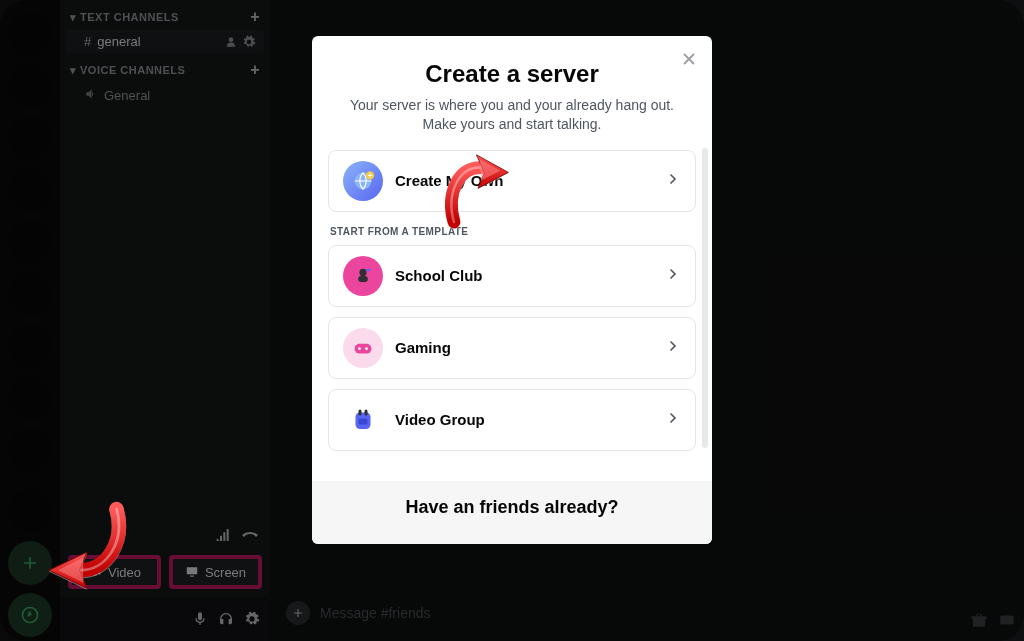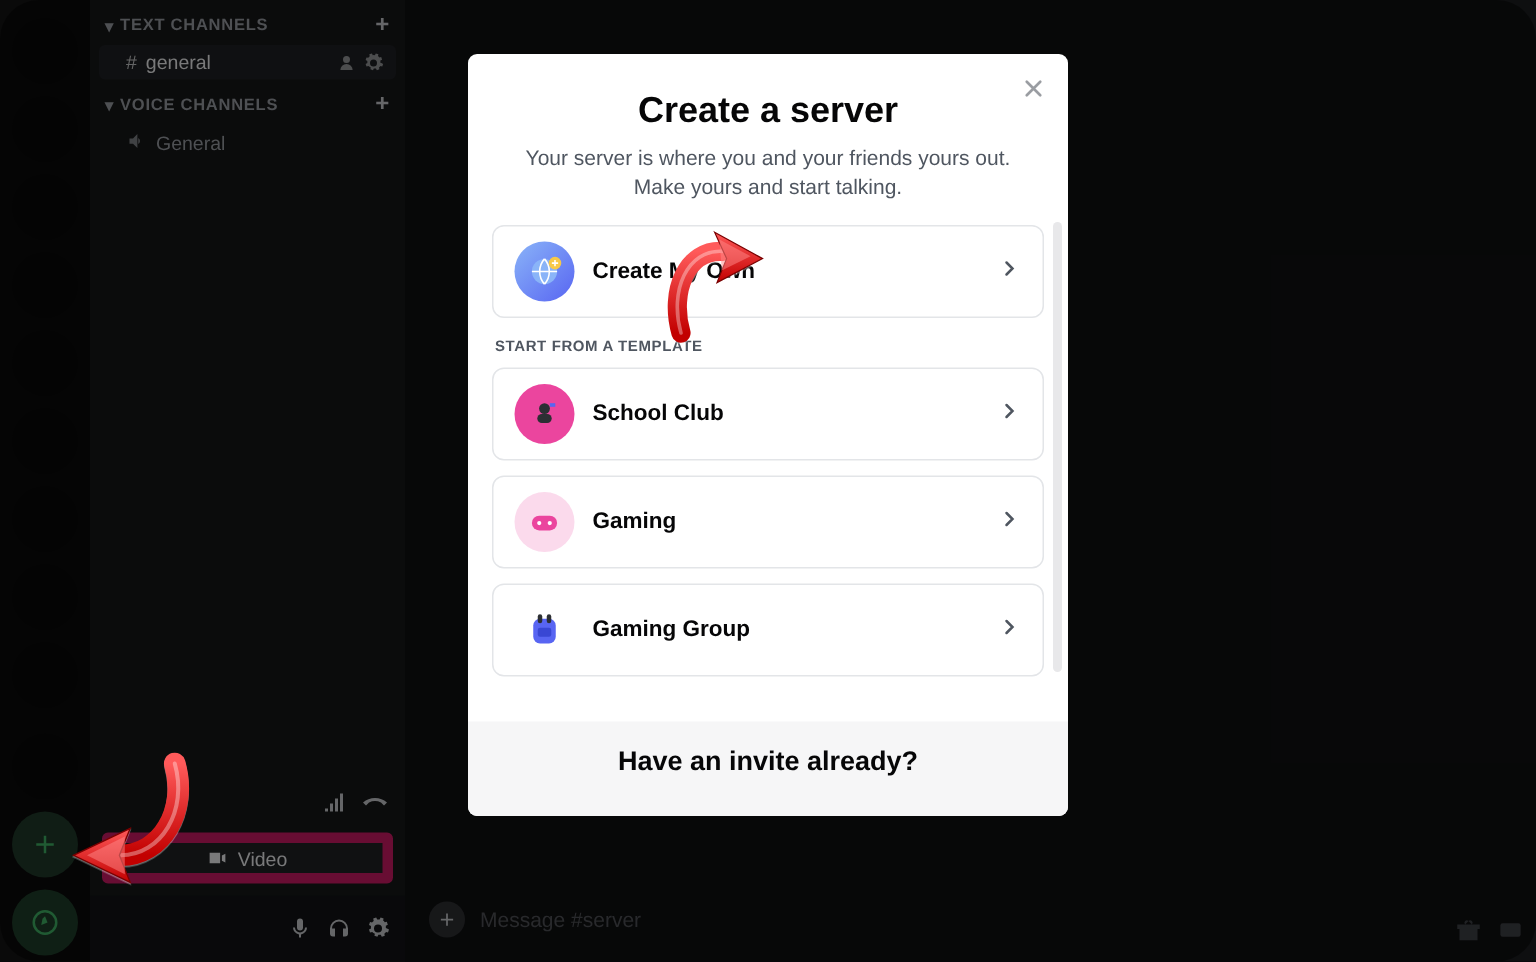--- a/index.html
+++ b/index.html
@@ -17,21 +17,21 @@
   
   .channel-sidebar { width:210px; background:#151617; display:flex; flex-direction:column; font-size:13px; color:#8e9297; }
   .cat-row { display:flex; align-items:center; padding:8px 10px 4px 10px; text-transform:uppercase; font-size:11px; font-weight:700; letter-spacing:.5px; color:#8e9297; }
   .cat-row .chev { margin-right:4px; }
   .cat-row .plus { margin-left:auto; color:#b9bbbe; font-size:16px; }
   .chan { display:flex; align-items:center; padding:4px 8px 4px 18px; border-radius:4px; margin:0 6px; }
   .chan.sel { background:#1d1e21; color:#dcddde; }
   .chan .hash, .chan .spk { margin-right:6px; opacity:.8; }
   .chan .misc { margin-left:auto; display:flex; gap:4px; opacity:.7; }
   .vc-buttons { margin-top:auto; padding:8px; display:flex; gap:8px; }
-  .vc-btn { flex:1; background:#1e1f22; border:7px solid #be185d; border-radius:4px; height:34px; display:flex; align-items:center; justify-content:center; gap:6px; color:#dcddde; font-size:13px; }
+  .vc-btn { flex:1; background:#1e1f22; border:4px solid #be185d; border-radius:4px; height:34px; display:flex; align-items:center; justify-content:center; gap:6px; color:#dcddde; font-size:13px; }
   .user-panel { height:44px; background:#111214; display:flex; align-items:center; justify-content:flex-end; gap:10px; padding:0 10px; color:#b9bbbe; }
   .mic-row { display:flex; align-items:center; justify-content:flex-end; gap:12px; padding:4px 12px; }
 
   
   .chat { flex:1; background:#0e0f10; display:flex; flex-direction:column; position:relative; }
   .chat-body { flex:1; }
   .composer { height:56px; display:flex; align-items:center; padding:0 16px; gap:10px; }
   .composer .circle { width:24px; height:24px; border-radius:50%; background:#2b2c2f; display:flex; align-items:center; justify-content:center; }
   .composer .ph { color:#4a4c50; font-size:14px; }
   .right-icons { position:absolute; right:8px; bottom:12px; display:flex; gap:10px; color:#3a3c40; }
@@ -136,20 +136,26 @@
           <path fill="#b9bbbe" d="M21 15l-3-3a14 14 0 00-12 0l-3 3-3-3a18 18 0 0124 0z"></path>
         </svg>
     </div>
     <div class="vc-buttons">
       <div class="vc-btn">
         <svg class="i14" viewBox="0 0 24 24">
             <path fill="#dcddde" d="M3 6h12v12H3zM17 9l4-2v10l-4-2z"></path>
           </svg>
         <span>Video</span>
       </div>
+      <div class="vc-btn">
+        <svg class="i14" viewBox="0 0 24 24">
+            <path fill="#dcddde" d="M3 4h18v12H3zM9 20h6v-2H9z"></path>
+          </svg>
+        <span>Screen</span>
+      </div>
     </div>
     <div class="user-panel">
       <svg class="i16" viewBox="0 0 24 24">
           <path fill="#b9bbbe" d="M12 14a3 3 0 003-3V5a3 3 0 10-6 0v6a3 3 0 003 3zm5-3a5 5 0 01-10 0H5a7 7 0 006 6.9V21h2v-3.1A7 7 0 0019 11z"></path>
         </svg>
       <svg class="i16" viewBox="0 0 24 24">
           <path fill="#b9bbbe" d="M12 3a9 9 0 00-9 9v5a3 3 0 003 3h2v-8H5v-0a7 7 0 1114 0v0h-3v8h2a3 3 0 003-3v-5a9 9 0 00-9-9z"></path>
         </svg>
       <svg class="i16" viewBox="0 0 24 24">
           <path fill="#b9bbbe" d="M12 8a4 4 0 100 8 4 4 0 000-8zm9 4l2 1-1 3-2-.5a8 8 0 01-1.7 1.7l.5 2-3 1-1-2a8 8 0 01-2.4 0l-1 2-3-1 .5-2A8 8 0 016.2 15.5L4 16l-1-3 2-1a8 8 0 010-2.4l-2-1 1-3 2 .5A8 8 0 017.7 4.4L7.2 2l3-1 1 2a8 8 0 012.4 0l1-2 3 1-.5 2a8 8 0 011.7 1.7l2-.5 1 3-2 1a8 8 0 010 2.4z"></path>
@@ -158,42 +164,42 @@
   </div>
 
   <div class="chat">
     <div class="chat-body"></div>
     <div class="composer">
       <div class="circle">
         <svg class="i14" viewBox="0 0 24 24">
             <path fill="#b9bbbe" d="M11 5h2v6h6v2h-6v6h-2v-6H5v-2h6z"></path>
           </svg>
       </div>
-      <span class="ph">Message #server</span>
+      <span class="ph">Message #friends</span>
     </div>
     <div class="right-icons">
       <svg class="i18" viewBox="0 0 24 24">
           <path fill="currentColor" d="M4 11h16v10H4zM2 7h20v4H2zM12 7V3m-3 4a2 2 0 113-3m3 3a2 2 0 10-3-3"></path>
         </svg>
       <svg class="i18" viewBox="0 0 24 24">
           <rect x="3" y="6" width="18" height="12" rx="2" fill="currentColor"></rect>
         </svg>
     </div>
   </div>
 
   <div class="overlay">
     <div class="modal">
       <div class="modal-close">
         <svg class="i18" viewBox="0 0 24 24">
             <path stroke="#9a9da2" stroke-width="2.4" stroke-linecap="round" d="M6 6l12 12M18 6L6 18"></path>
           </svg>
       </div>
       <div class="modal-header">
         <h1>Create a server</h1>
-        <p>Your server is where you and your friends yours out. Make yours and start talking.</p>
+        <p>Your server is where you and your already hang out. Make yours and start talking.</p>
       </div>
       <div class="modal-scroll">
         <button class="opt-btn">
           <span class="ico" style="background:linear-gradient(135deg,#8ab4f8,#5865f2);">
             <svg viewBox="0 0 40 40" width="28" height="28">
                 <circle cx="20" cy="20" r="12" fill="#8ab4f8"></circle>
                 <path d="M8 20h24M20 8a18 18 0 010 24M20 8a18 18 0 000 24" stroke="#fff" stroke-width="1.5" fill="none"></path>
                 <circle cx="30" cy="12" r="6" fill="#f7c948"></circle>
                 <path d="M30 9v6M27 12h6" stroke="#fff" stroke-width="1.5"></path>
               </svg>
@@ -238,29 +244,29 @@
 
         <button class="opt-btn">
           <span class="ico">
             <svg viewBox="0 0 40 40" width="30" height="30">
                 <rect x="10" y="10" width="20" height="22" rx="6" fill="#5865f2"></rect>
                 <rect x="14" y="6" width="4" height="8" rx="2" fill="#2c2f33"></rect>
                 <rect x="22" y="6" width="4" height="8" rx="2" fill="#2c2f33"></rect>
                 <rect x="14" y="18" width="12" height="8" rx="2" fill="#3947d4"></rect>
               </svg>
           </span>
-          <span class="lbl">Gaming Group</span>
+          <span class="lbl">Video Group</span>
           <span class="arrow"><svg class="i16" viewBox="0 0 24 24">
                 <path fill="none" stroke="#4f5660" stroke-width="2.5" stroke-linecap="round" d="M9 6l6 6-6 6"></path>
               </svg></span>
         </button>
 
       </div>
       <div class="modal-footer">
-        <div class="q">Have an invite already?</div>
+        <div class="q">Have an friends already?</div>
       </div>
     </div>
   </div>
 
   <div class="pointer" style="left:438px; top:150px;">
     <svg viewBox="0 0 100 100">
       <defs>
           <linearGradient id="rg1" x1="0" y1="0" x2="0" y2="1">
             <stop offset="0" stop-color="#ff5a5a"></stop>
             <stop offset="1" stop-color="#c20000"></stop>

